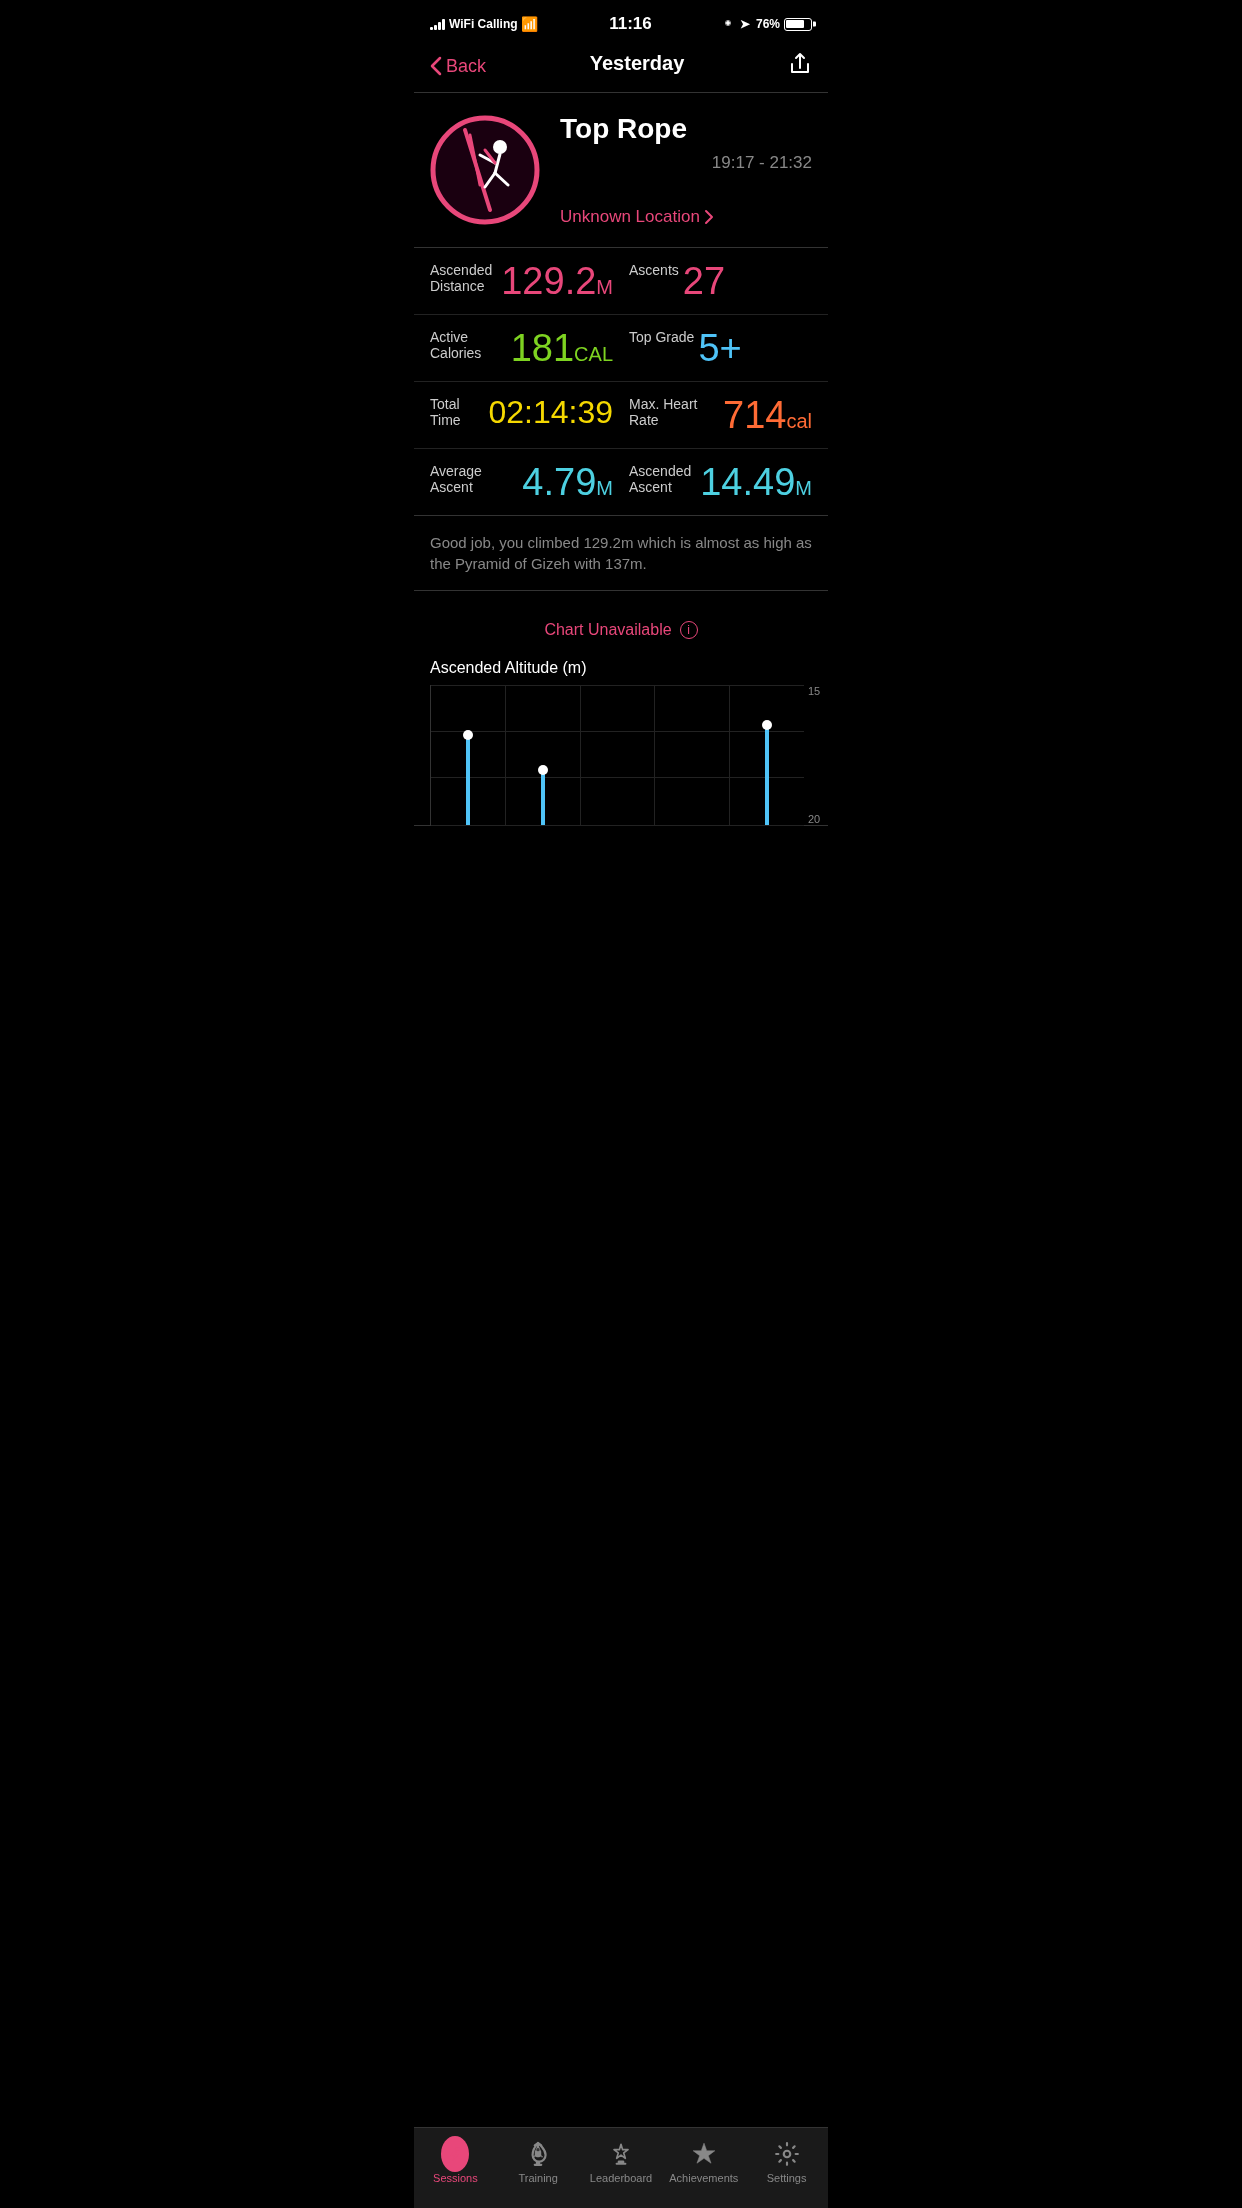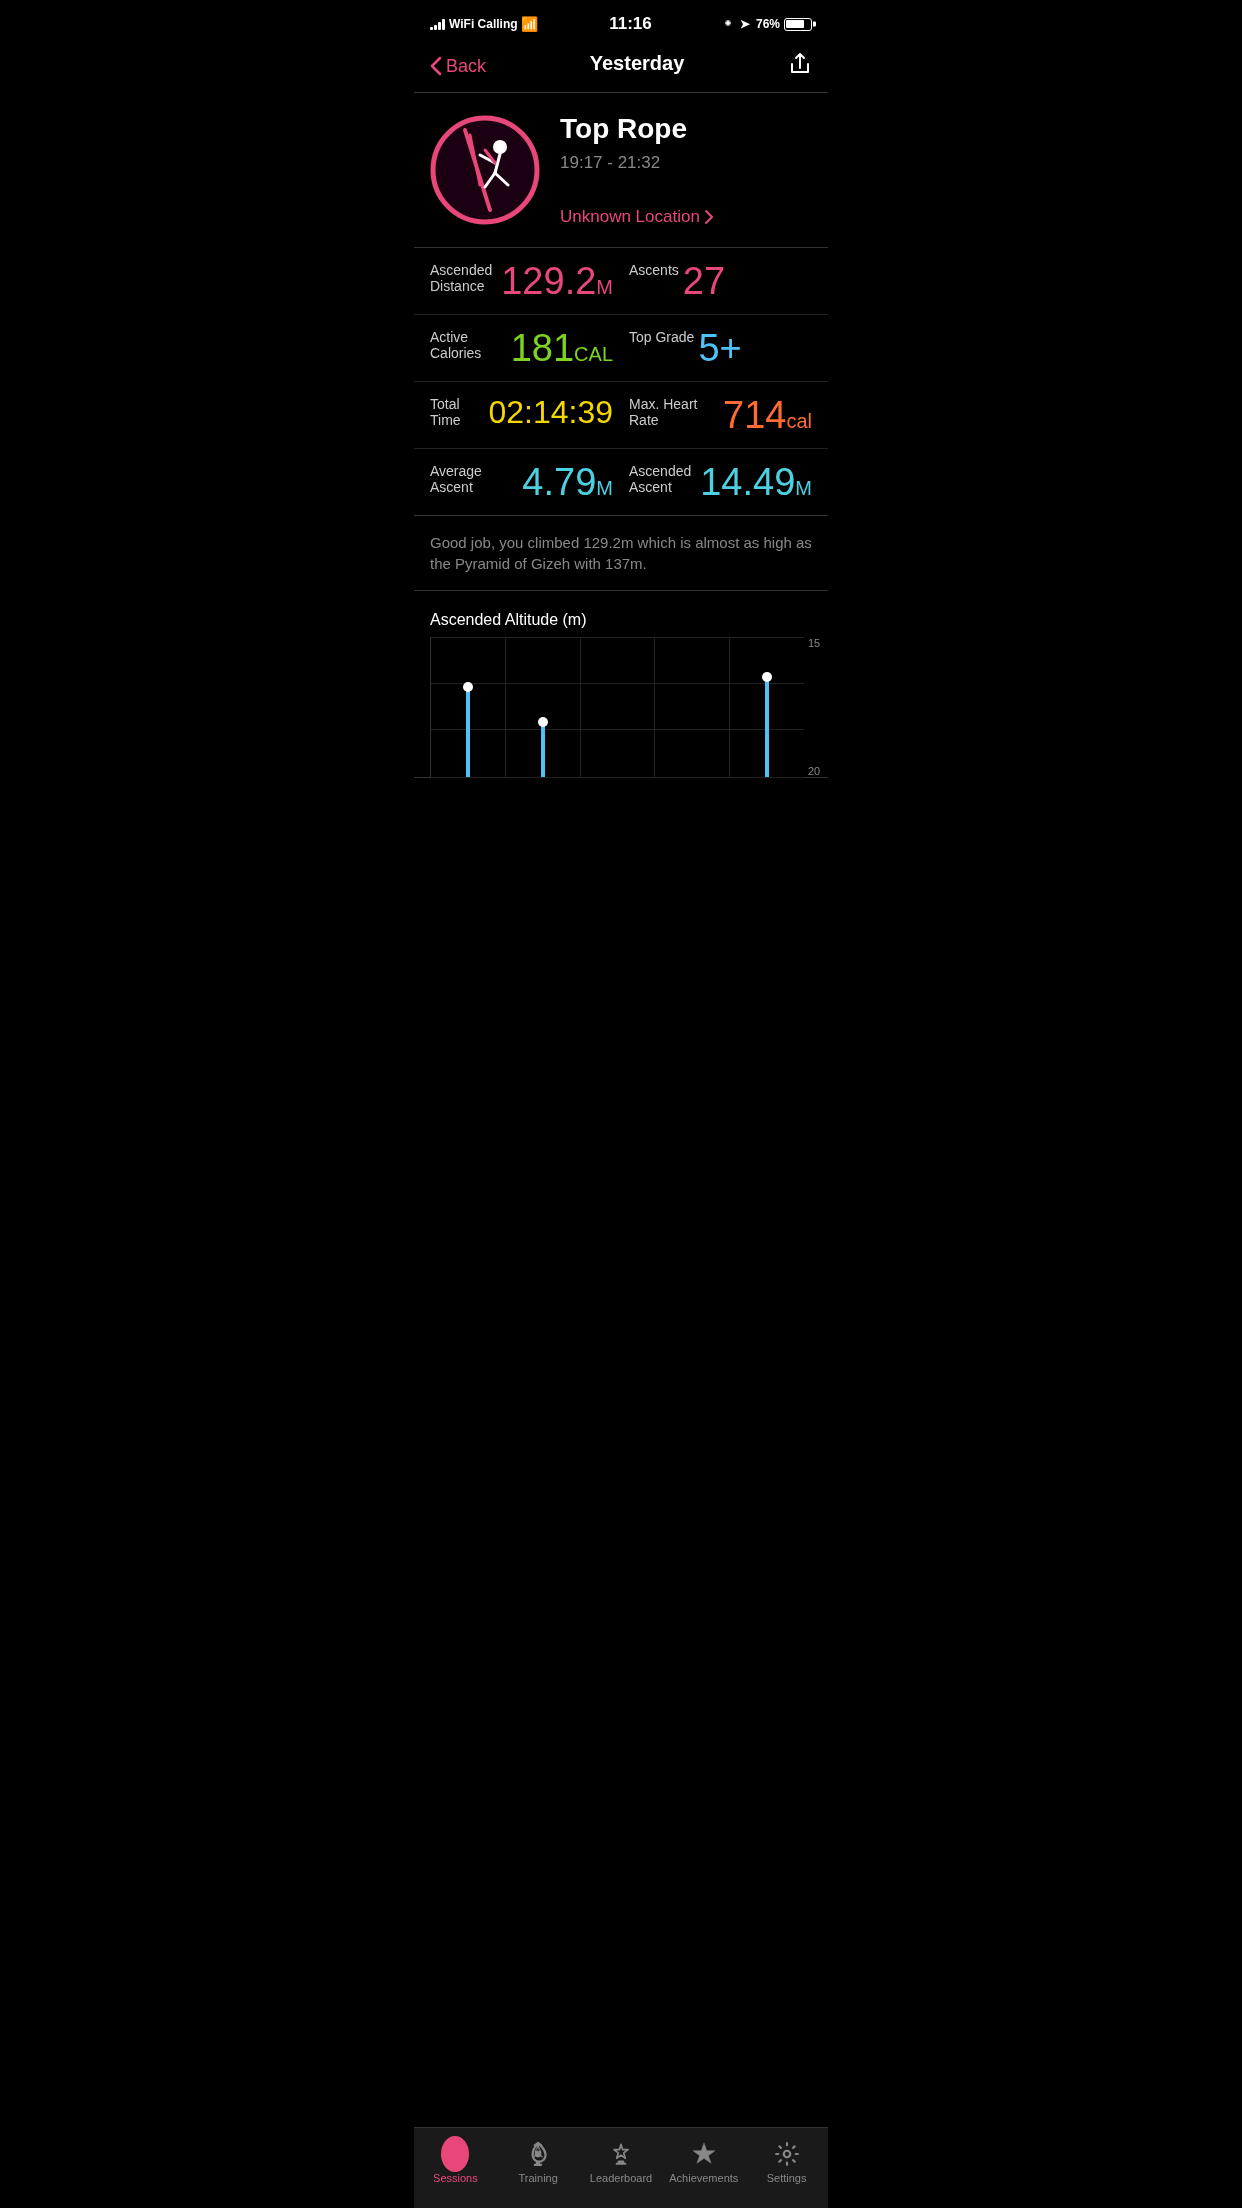--- a/index.html
+++ b/index.html
@@ -145,20 +145,21 @@
     }
     .activity-name {
       font-size: 28px;
       font-weight: 700;
       margin-bottom: 8px;
     }
     .activity-time {
       font-size: 17px;
       color: #888;
       margin-bottom: 6px;
+      text-align: right;
     }
     .activity-location {
       display: flex;
       align-items: center;
       gap: 4px;
       color: #e8477a;
       font-size: 17px;
       cursor: pointer;
       margin-top: 34px;
     }
@@ -486,20 +487,26 @@
         <span class="stat-value cyan">14.49<span class="unit">M</span></span>
       </div>
     </div>
   </div>
 
   <div class="tip-section">
     <p class="tip-text">Good job, you climbed 129.2m which is almost as high as the Pyramid of Gizeh with 137m.</p>
   </div>
 
   <div class="chart-section">
+    <div class="chart-unavailable">
+      <div class="chart-unavailable-text">
+        <span>Chart Unavailable</span>
+        <div class="info-circle">i</div>
+      </div>
+    </div>
 
     <div class="chart-area">
       <div class="chart-title">Ascended Altitude (m)</div>
       <div style="display:flex; position:relative;">
         <div class="chart-container" style="flex:1; position:relative;">
 
           <div class="chart-line" style="top:0%;"></div>
           <div class="chart-line" style="top:33%;"></div>
           <div class="chart-line" style="top:66%;"></div>
           <div class="chart-line" style="top:100%;"></div>

